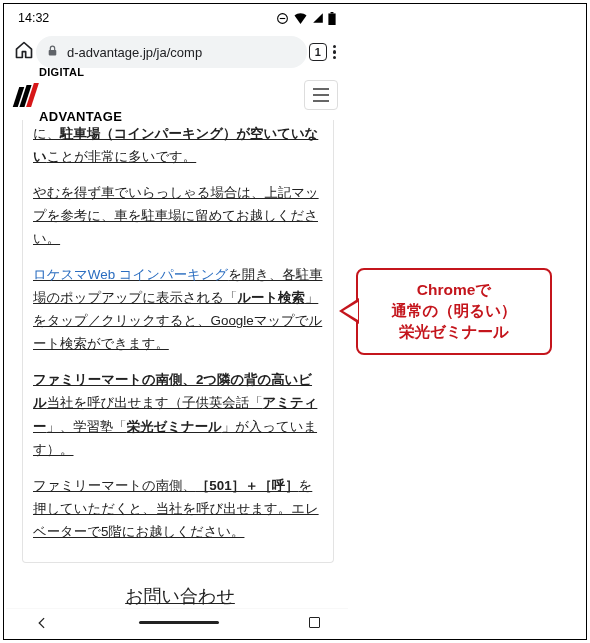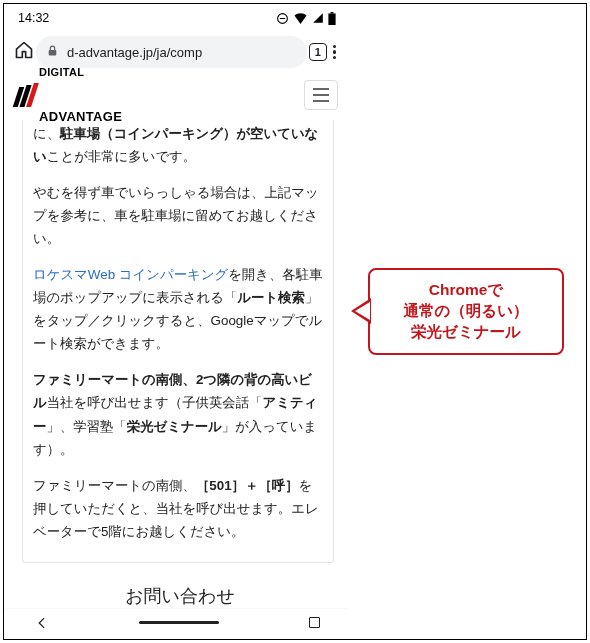--- a/index.html
+++ b/index.html
@@ -92,20 +92,21 @@
     align-items: center; justify-content: center; gap: 4px;
   }
   .hamburger span { width: 16px; height: 2px; background: #666; }
 
   .content {
     padding: 4px 16px 0 22px;
     font-size: 13.4px;
     line-height: 1.72;
     color: #222;
     position: relative;
+    text-decoration: underline;
   }
   .content p { margin-bottom: 13px; }
   .content b { font-weight: 700; }
   .content .card-edge {
     border-left: 1px solid #e3e3e3;
     border-right: 1px solid #e3e3e3;
     border-bottom: 1px solid #e3e3e3;
     padding: 2px 10px 6px 10px;
     margin: 0 -2px 18px -6px;
     border-radius: 0 0 4px 4px;
@@ -129,21 +130,21 @@
     background: #fff;
     border-top: 1px solid #f8f8f8;
   }
   .navbar .back svg { display: block; }
   .navbar .pill { width: 80px; height: 3.5px; background: #222; border-radius: 2px; }
   .navbar .sq { width: 11px; height: 11px; border: 1.6px solid #222; border-radius: 1px; }
 
   .callout {
     position: absolute;
     top: 264px;
-    left: 364px;
+    left: 352px;
     width: 196px;
   }
   .callout-box {
     border: 2.5px solid #c4151c;
     background: #fff;
     border-radius: 8px;
     padding: 10px 4px;
     text-align: center;
     font-size: 15.5px;
     font-weight: 700;

